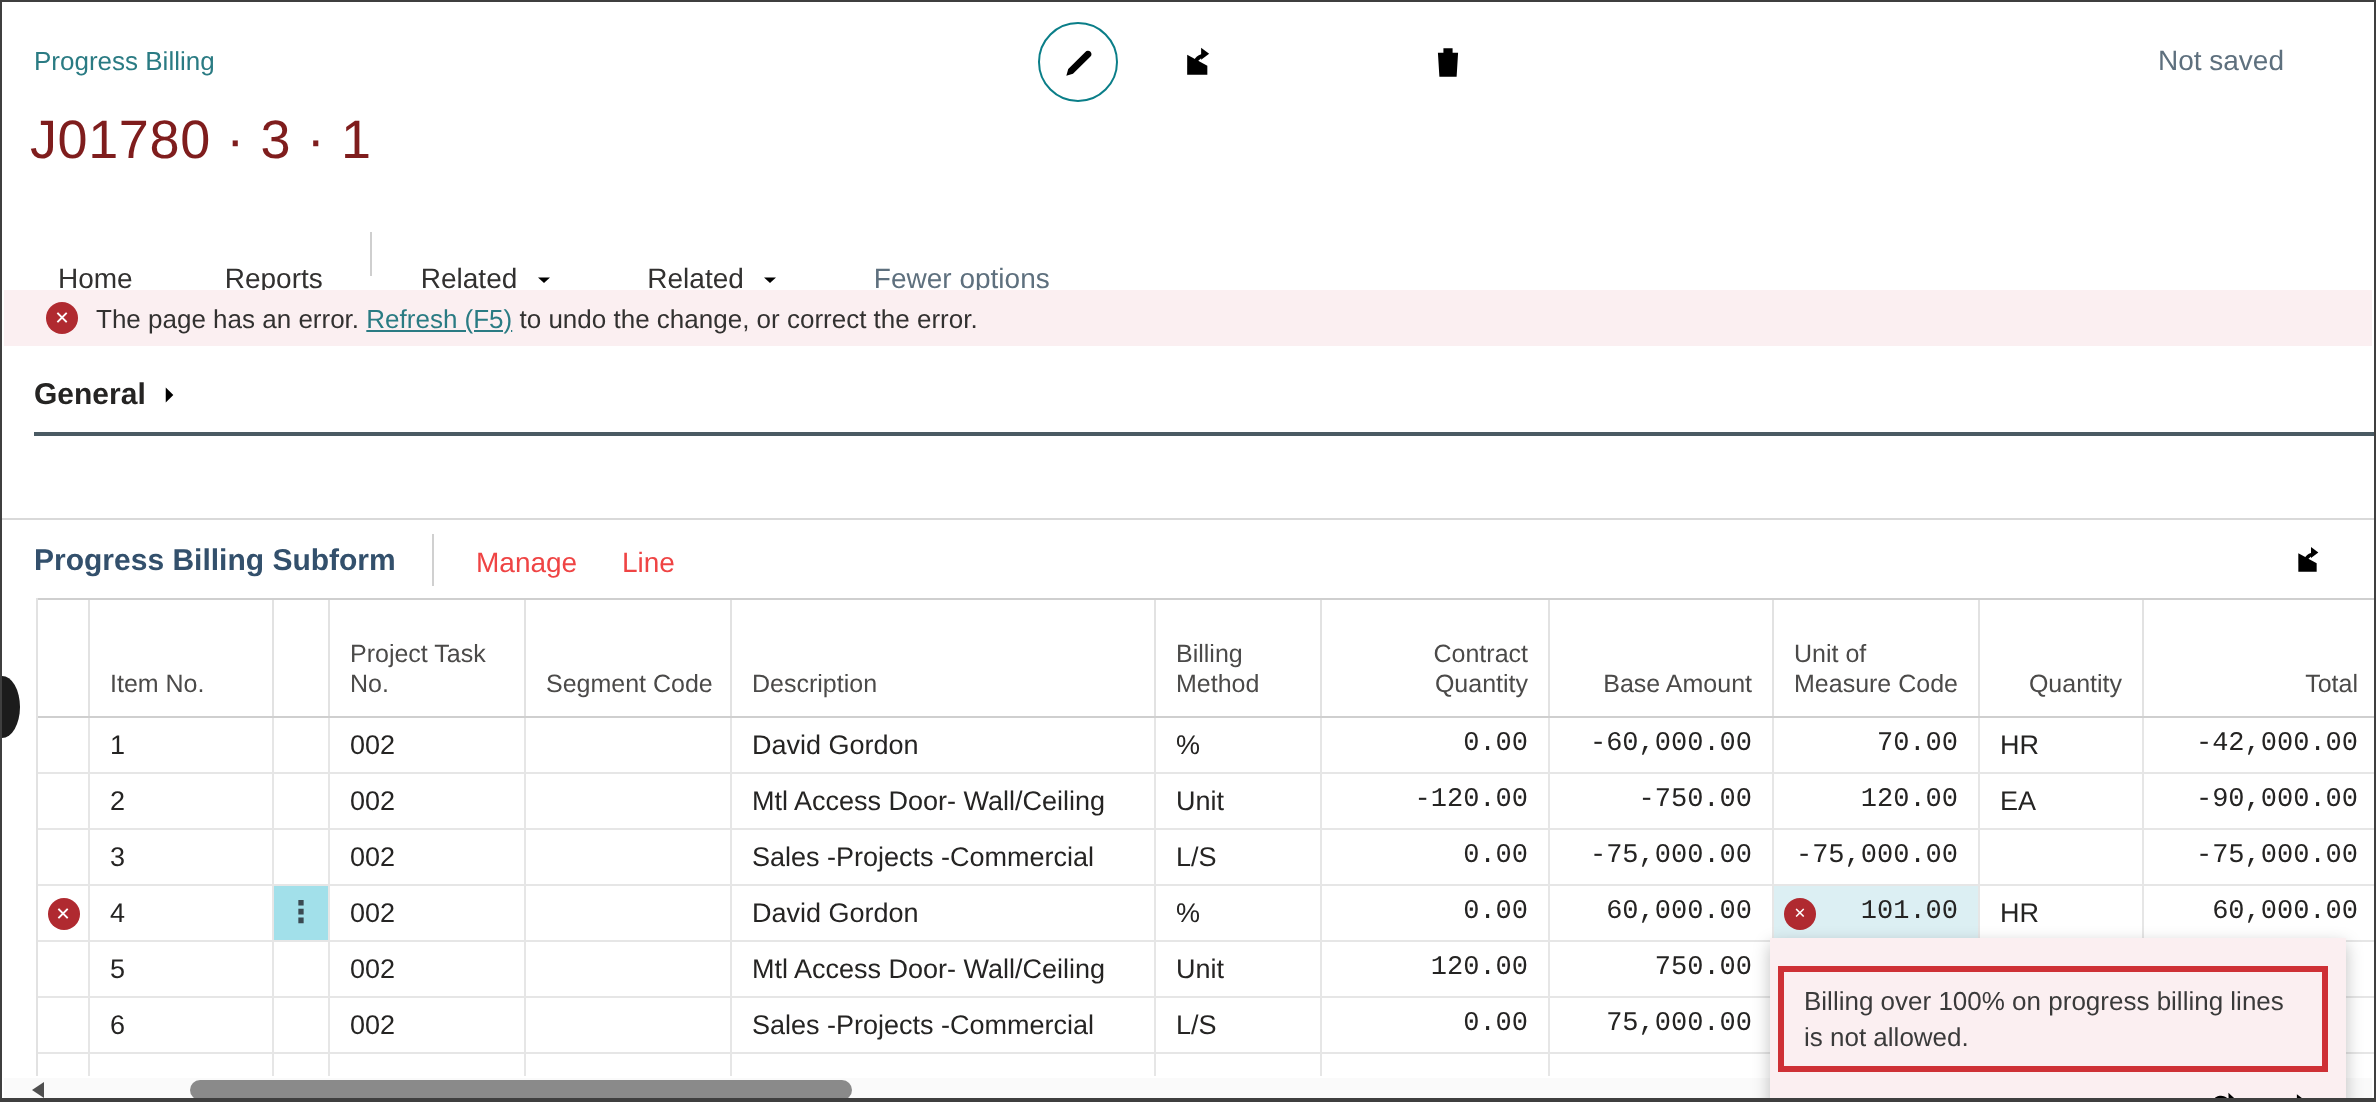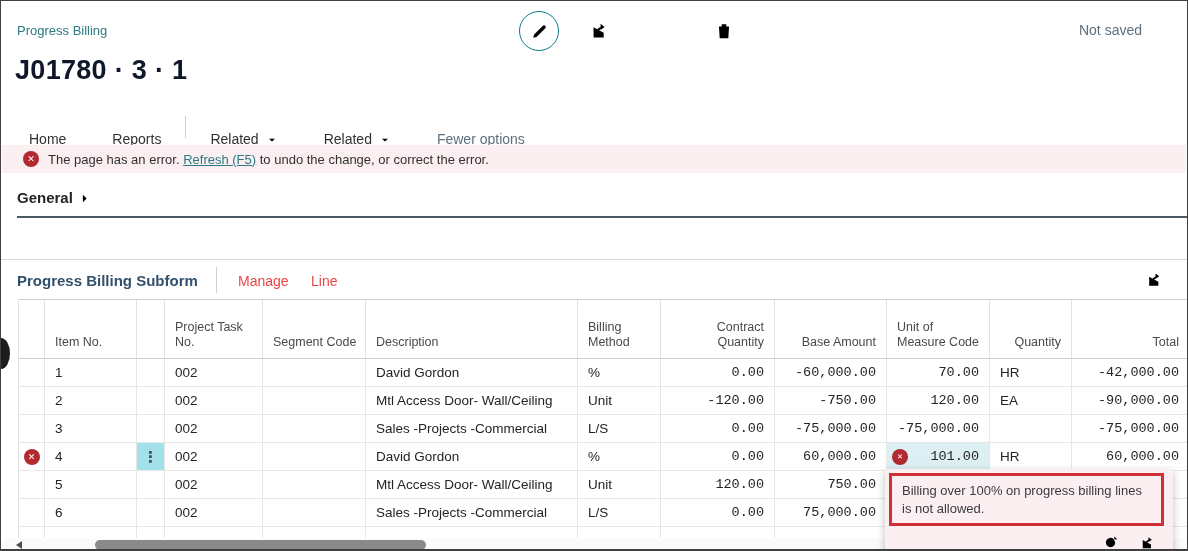--- a/index.html
+++ b/index.html
@@ -14,21 +14,21 @@
     --cols:26px 92px 28px 98px 103px 212px 83px 114px 112px 103px 82px 118px;
   }
   *{box-sizing:border-box;margin:0;padding:0;}
   body{font-family:"Liberation Sans","DejaVu Sans",sans-serif;background:#888;}
   .window{position:relative;width:1188px;height:551px;background:#fff;overflow:hidden;
           border:1px solid #3f3f3f;border-bottom-width:2px;color:#323130;}
   svg.ic{display:block;}
 
   
   .caption{position:absolute;left:16px;top:22px;font-size:13px;color:var(--caption-teal);}
-  .record-title{position:absolute;left:14px;top:54px;font-size:27px;font-weight:700;color:#0f172a;letter-spacing:.3px;}
+  .record-title{position:absolute;left:14px;top:54px;font-size:27px;font-weight:400;color:#7f1d1d;letter-spacing:.3px;}
   .save-status{position:absolute;right:45px;top:21px;font-size:14px;color:var(--muted);}
   .tb-icon{position:absolute;color:var(--accent);cursor:pointer;}
   .edit-circle{left:518px;top:10px;width:40px;height:40px;border:1.4px solid var(--accent);border-radius:50%;
                display:flex;align-items:center;justify-content:center;}
   .tb-share{left:588px;top:19px;} .tb-plus{left:650px;top:18px;} .tb-trash{left:712px;top:19px;}
 
   
   .menubar{position:absolute;left:0;top:110px;width:100%;height:32px;display:flex;align-items:center;
            font-size:14px;color:#323130;padding-left:28px;}
   .menu-item{display:flex;align-items:center;margin-right:46px;cursor:pointer;white-space:nowrap;margin-top:24px;}
@@ -85,21 +85,21 @@
   .hs-arrow{position:absolute;left:14px;top:2px;width:0;height:0;cursor:pointer;
             border-top:4.5px solid transparent;border-bottom:4.5px solid transparent;border-right:6px solid #4f4f4f;}
   .hs-thumb{position:absolute;left:93px;top:1px;width:331px;height:10px;border-radius:5px;background:#8a8a8a;cursor:grab;}
 
   
   .notch{position:absolute;left:-9px;top:337px;width:18px;height:31px;border-radius:50%;background:#1c1c1c;}
 
   
   .val-tip{position:absolute;left:884px;top:468px;width:288px;height:90px;background:var(--pink);
            box-shadow:0 3px 8px rgba(0,0,0,.25);z-index:10;}
-  .tt-box{margin:4px 9px 0 4px;border:3px solid var(--tt-border);background:var(--pink);
+  .tt-box{margin:14px 9px 0 4px;border:3px solid var(--tt-border);background:var(--pink);
           padding:6px 10px;font-size:13px;color:#3a3a3a;line-height:1.35;}
   .tt-actions{display:flex;justify-content:flex-end;gap:20px;padding:8px 16px 0 0;color:var(--accent);}
   .tt-actions span{cursor:pointer;}
 </style>
 </head>
 <body>
 
 <svg width="0" height="0" style="position:absolute" aria-hidden="true">
   <defs>
     <symbol id="i-pencil" viewBox="0 0 24 24">

